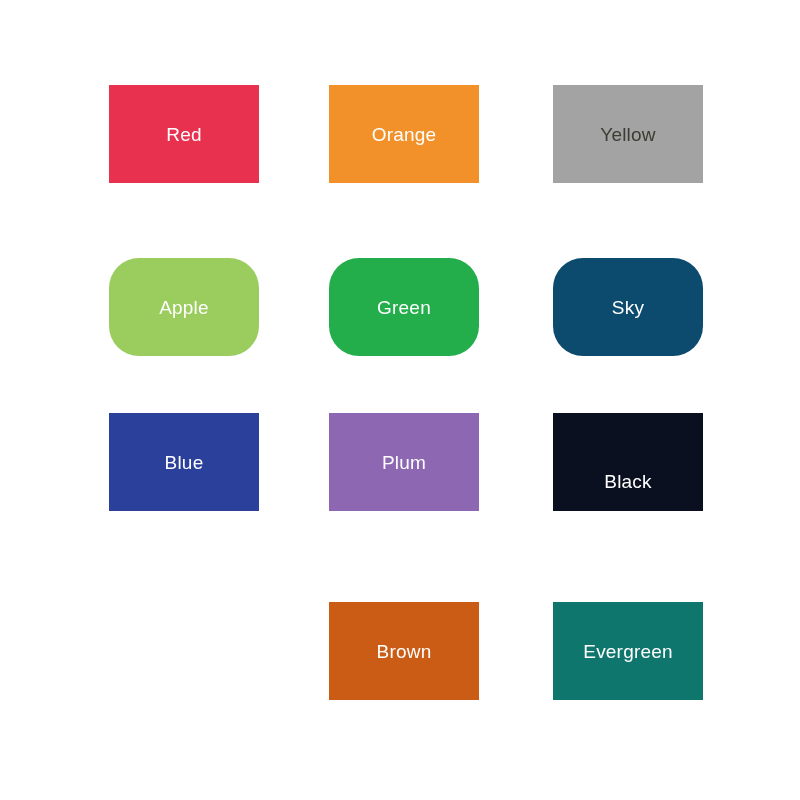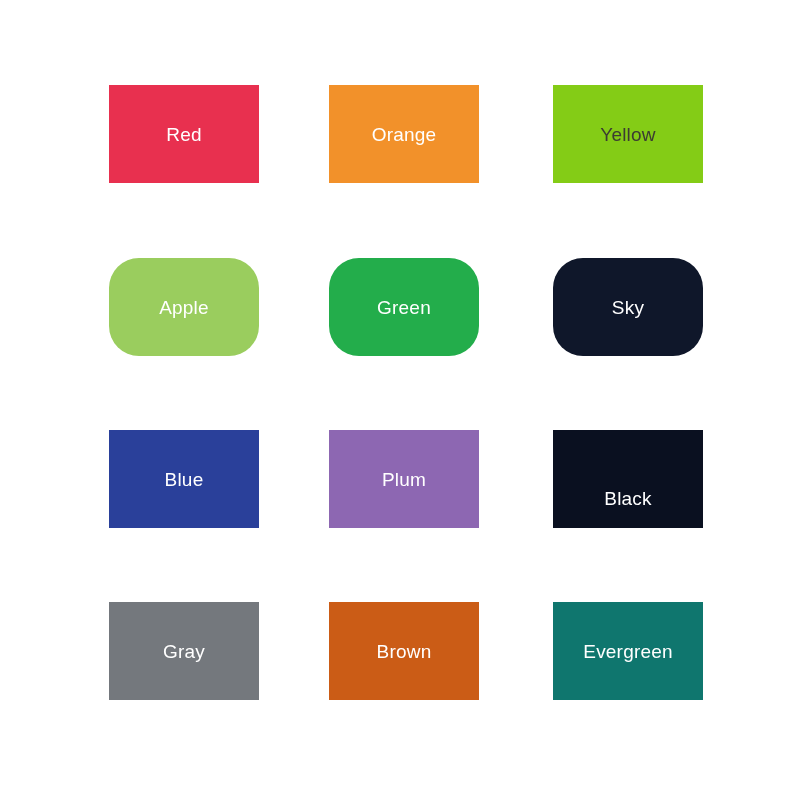--- a/index.html
+++ b/index.html
@@ -44,56 +44,53 @@
   }
 
   
   .col-0 { left: 109px; }
   .col-1 { left: 329px; }
   .col-2 { left: 553px; }
 
   
   .row-0 { top: 85px; }
   .row-1 { top: 258px; border-radius: 30px; }
-  .row-2 { top: 430px; }
+  .row-2 { top: 413px; }
   .row-3 { top: 602px; }
 </style>
 </head>
 <body>
 
 <div id="palette-canvas">
     <div class="swatch col-0 row-0" style="background-color: rgb(232, 48, 79);">
       <span class="swatch-label" style="color: rgb(255, 255, 255);">Red</span>
     </div>
     <div class="swatch col-1 row-0" style="background-color: rgb(242, 145, 42);">
       <span class="swatch-label" style="color: rgb(255, 255, 255);">Orange</span>
     </div>
-    <div class="swatch col-2 row-0" style="background-color: #84cc16;">
+    <div class="swatch col-2 row-0" style="background-color: #a3a3a3;">
       <span class="swatch-label" style="color: rgb(60, 60, 50);">Yellow</span>
     </div>
     <div class="swatch col-0 row-1" style="background-color: rgb(154, 205, 94);">
       <span class="swatch-label" style="color: rgb(255, 255, 255);">Apple</span>
     </div>
     <div class="swatch col-1 row-1" style="background-color: rgb(35, 173, 75);">
       <span class="swatch-label" style="color: rgb(255, 255, 255);">Green</span>
     </div>
-    <div class="swatch col-2 row-1" style="background-color: #0f172a;">
+    <div class="swatch col-2 row-1" style="background-color: #0c4a6e;">
       <span class="swatch-label" style="color: rgb(255, 255, 255);">Sky</span>
     </div>
     <div class="swatch col-0 row-2" style="background-color: rgb(42, 64, 154);">
       <span class="swatch-label" style="color: rgb(255, 255, 255);">Blue</span>
     </div>
     <div class="swatch col-1 row-2" style="background-color: rgb(141, 103, 178);">
       <span class="swatch-label" style="color: rgb(255, 255, 255);">Plum</span>
     </div>
     <div class="swatch col-2 row-2" style="background-color: rgb(10, 16, 32);">
       <span class="swatch-label" style="color: rgb(255, 255, 255); margin-top: 39px;">Black</span>
     </div>
-    <div class="swatch col-0 row-3" style="background-color: rgb(116, 120, 125);">
-      <span class="swatch-label" style="color: rgb(255, 255, 255);">Gray</span>
-    </div>
     <div class="swatch col-1 row-3" style="background-color: rgb(203, 92, 22);">
       <span class="swatch-label" style="color: rgb(255, 255, 255);">Brown</span>
     </div>
     <div class="swatch col-2 row-3" style="background-color: #0f766e;">
       <span class="swatch-label" style="color: rgb(255, 255, 255);">Evergreen</span>
     </div>
   </div>
 
 </body></html>

